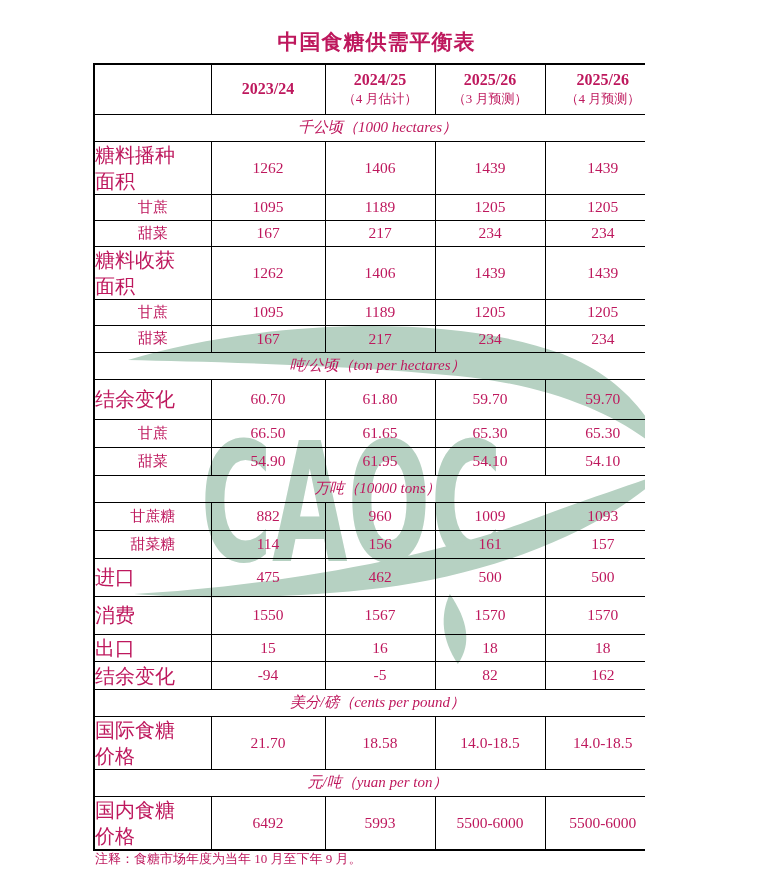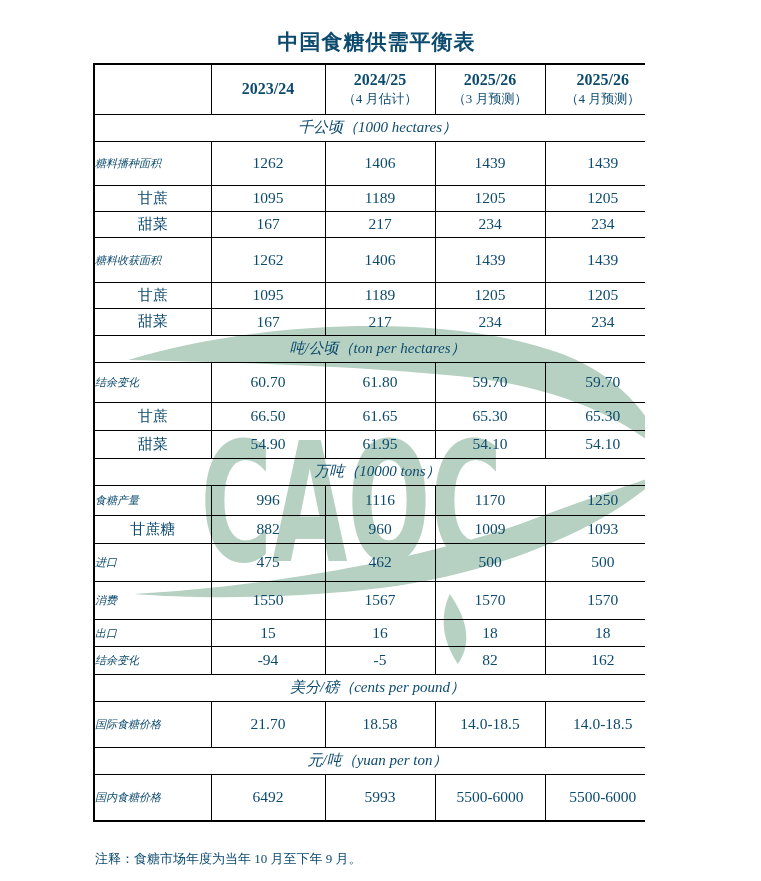--- a/index.html
+++ b/index.html
@@ -2,21 +2,21 @@
 <html><head>
 <meta charset="utf-8">
 <style>
   * { margin:0; padding:0; box-sizing:border-box; }
   html,body { background:#ffffff; }
   .page {
     position:relative;
     width:645px; height:881px;
     background:#ffffff;
     font-family:"Liberation Serif","DejaVu Serif",serif;
-    color:#0c4a6e;
+    color:#be185d;
     overflow:hidden;
   }
   .doc-title {
     position:absolute; left:93px; top:28px; width:567px;
     text-align:center;
     font-family:"Liberation Sans","DejaVu Sans",sans-serif;
     font-weight:bold; font-size:21px; letter-spacing:1px;
     z-index:2;
   }
   .watermark {
@@ -36,21 +36,21 @@
     vertical-align:middle;
     background:transparent;
     padding:0;
   }
   th.col-head { font-weight:normal;margin-top:24px; }
   th.col-head .year { font-weight:bold; font-size:16px; line-height:1.3; }
   th.col-head .sub  { font-weight:normal; font-size:13px; line-height:1.3; }
   td.unit {
     text-align:center; font-style:italic; font-size:15px;
   }
-  td.label-main { text-align:left; padding-left:4px; font-size:11px;font-style:italic; }
+  td.label-main { text-align:left; padding-left:4px; font-size:20px; }
   td.label-main .txt { display:inline-block; max-width:88px; line-height:1.3; vertical-align:middle; }
   td.label-sub { text-align:center; font-size:15px; }
   td.val { text-align:center; font-size:15.5px; }
   .footnote {
     position:absolute; left:95px; top:850px;
     font-size:13px; z-index:1;
   }
 </style>
 </head>
 <body>
@@ -166,33 +166,33 @@
         <tr style="height: 28px;">
           <td class="label-sub"><span class="txt">甜菜</span></td>
           <td class="val">54.90</td>
           <td class="val">61.95</td>
           <td class="val">54.10</td>
           <td class="val">54.10</td>
         </tr>
         <tr style="height: 27px;">
           <td colspan="5" class="unit">万吨（10000 tons）</td>
         </tr>
-        <tr style="height: 30px;">
-          <td class="label-main"><span class="txt">食糖产量</span></td>
-          <td class="val">996</td>
-          <td class="val">1116</td>
-          <td class="val">1170</td>
-          <td class="val">1250</td>
-        </tr>
         <tr style="height: 28px;">
           <td class="label-sub"><span class="txt">甘蔗糖</span></td>
           <td class="val">882</td>
           <td class="val">960</td>
           <td class="val">1009</td>
           <td class="val">1093</td>
+        </tr>
+        <tr style="height: 28px;">
+          <td class="label-sub"><span class="txt">甜菜糖</span></td>
+          <td class="val">114</td>
+          <td class="val">156</td>
+          <td class="val">161</td>
+          <td class="val">157</td>
         </tr>
         <tr style="height: 38px;">
           <td class="label-main"><span class="txt">进口</span></td>
           <td class="val">475</td>
           <td class="val">462</td>
           <td class="val">500</td>
           <td class="val">500</td>
         </tr>
         <tr style="height: 38px;">
           <td class="label-main"><span class="txt">消费</span></td>

